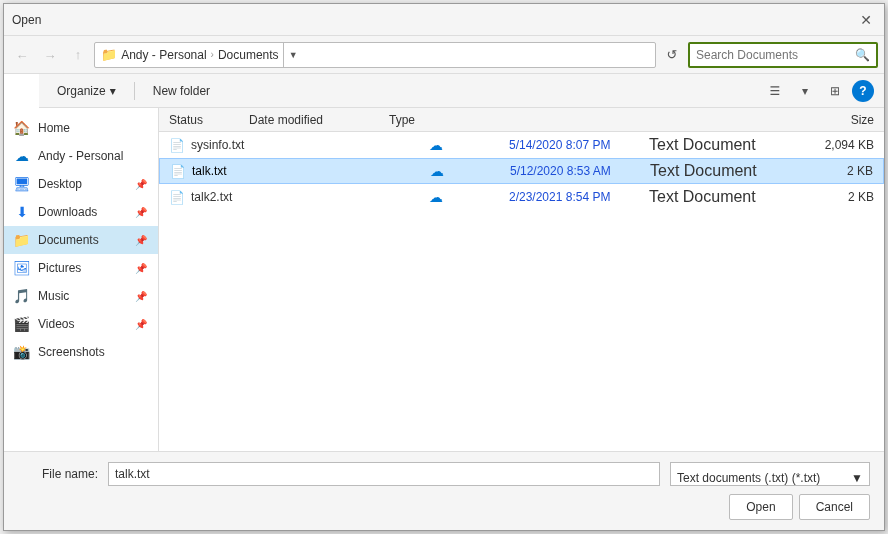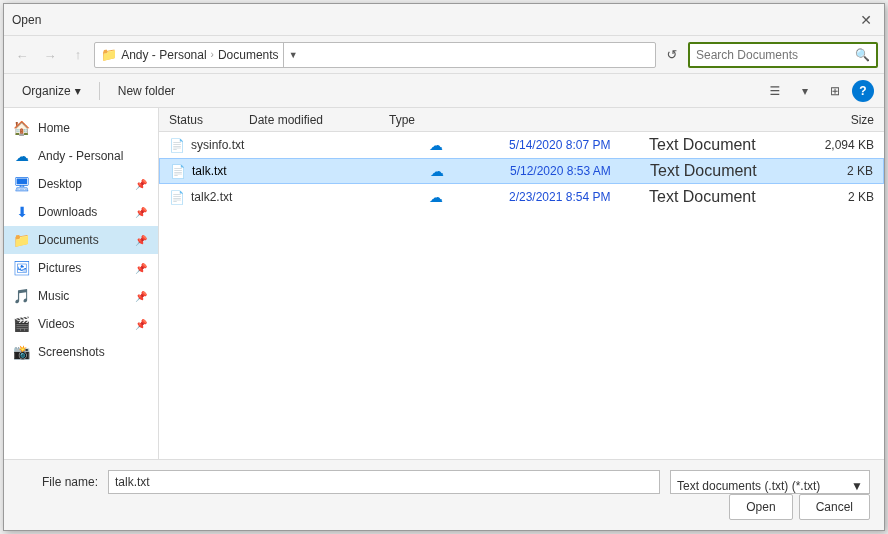--- a/index.html
+++ b/index.html
@@ -137,20 +137,21 @@
     
     .toolbar {
       background: #f5f5f5;
       border-bottom: 1px solid #ddd;
       height: 34px;
       display: flex;
       align-items: center;
       padding: 0 10px;
       gap: 6px;
       flex-shrink: 0;
+      margin-left: 35px;
     }
     .toolbar-btn {
       height: 24px;
       padding: 0 8px;
       border: none;
       background: transparent;
       cursor: pointer;
       color: #333;
       display: flex;
       align-items: center;
@@ -254,21 +255,21 @@
     .file-row .file-type { width: 130px; font-size: 16px; color: #333; }
     .file-row .file-size { flex: 1; font-size: 12px; color: #333; text-align: right; }
 
     
     .footer {
       background: #f5f5f5;
       border-top: 1px solid #ddd;
       padding: 10px 14px;
       display: flex;
       flex-direction: column;
-      gap: 0;
+      gap: 8px;
       flex-shrink: 0;
     }
     .footer-row {
       display: flex;
       align-items: center;
       gap: 10px;
     }
     .footer-label {
       font-size: 12px;
       color: #333;

